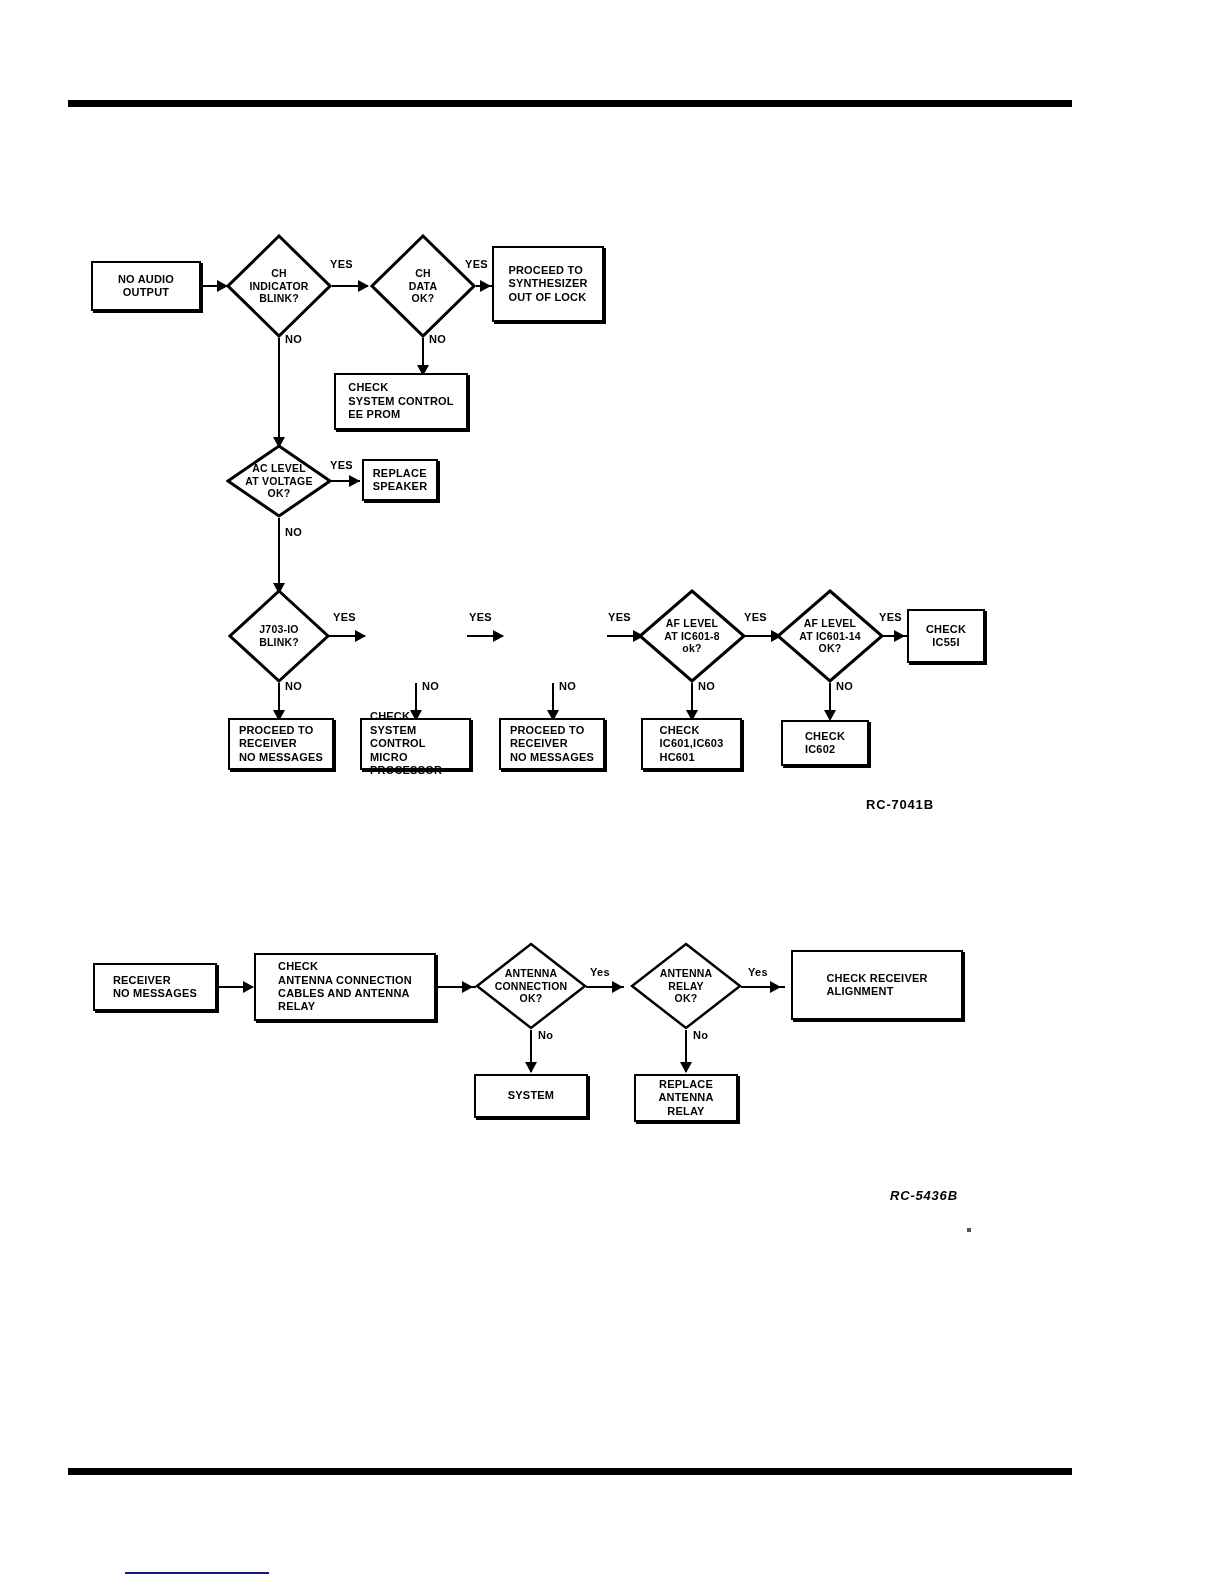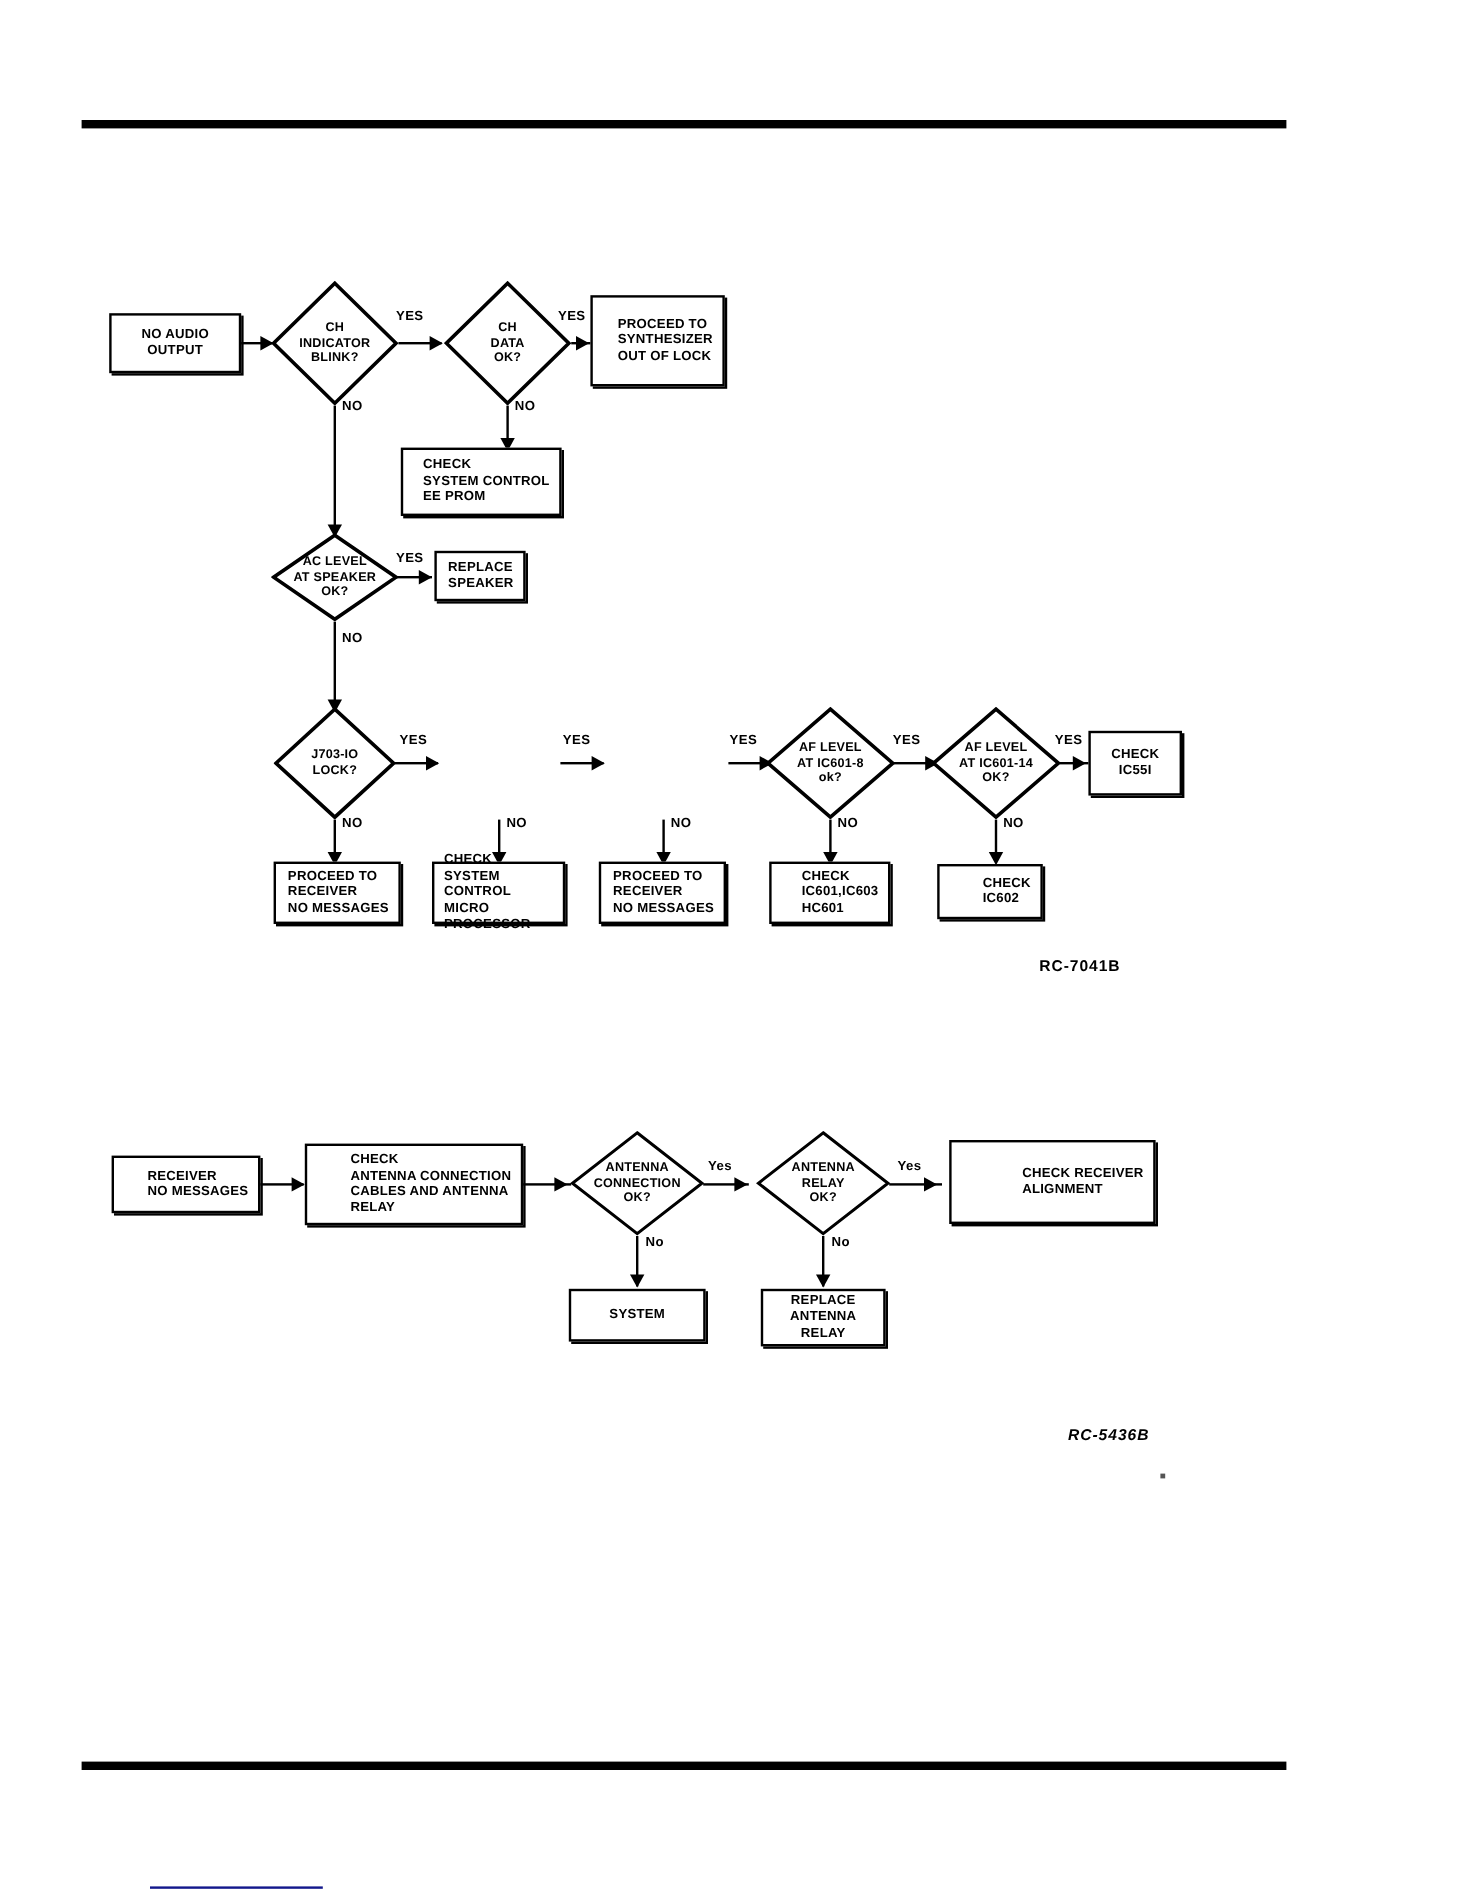--- a/index.html
+++ b/index.html
@@ -28,21 +28,21 @@
   .rule-top   { left: 68px;  top: 100px;  width: 1004px; height: 7px; }
   .rule-bot   { left: 68px;  top: 1468px; width: 1004px; height: 7px; }
   .blue-rule  { left: 125px; top: 1572px; width: 144px; height: 2px; background:#13188c; }
 
   
   .node {
     position: absolute;
     box-sizing: border-box;
     display: flex;
     align-items: center;
-    justify-content: flex-end;
+    justify-content: center;
   }
   .box {
     border: 2px solid #000;
     background: #fff;
     padding: 4px 8px;
     line-height: 1.22;
     letter-spacing: 0.2px;
   }
   .box-shadow {
     box-shadow: 2px 2px 0 0 #000;
@@ -173,21 +173,21 @@
     <span class="txt">CHECK
 SYSTEM CONTROL
 EE PROM</span>
   </div>
 
   <div class="diamond" style="left:226px; top:444px; width:106px; height:74px;">
     <svg class="dshape" viewBox="0 0 106 74" preserveAspectRatio="none">
       <polygon points="53,2 104,37 53,72 2,37" fill="#ffffff" stroke="#000000" stroke-width="3"></polygon>
     </svg>
     <span class="dlabel f10">AC LEVEL
-AT SPEAKER
+AT VOLTAGE
 OK?</span>
   </div>
 
   <div class="line hline" style="left:330px; top:480px; width:30px;"></div>
   <div class="arrow arrow-r" style="left:349px; top:475px;"></div>
   <div class="edge-label f11" style="left:330px; top:459px;">YES</div>
 
   <div class="line vline" style="left:278px; top:518px; width:2px; height:73px;"></div>
   <div class="arrow arrow-d" style="left:273px; top:583px;"></div>
   <div class="edge-label f11" style="left:285px; top:526px;">NO</div>
@@ -195,21 +195,21 @@
   <div class="node box box-shadow f11" style="left:362px; top:459px; width:76px; height:42px;">
     <span class="txt">REPLACE
 SPEAKER</span>
   </div>
 
   <div class="diamond" style="left:228px; top:589px; width:102px; height:94px;">
     <svg class="dshape" viewBox="0 0 102 94" preserveAspectRatio="none">
       <polygon points="51,2 100,47 51,92 2,47" fill="#ffffff" stroke="#000000" stroke-width="3"></polygon>
     </svg>
     <span class="dlabel f10">J703-IO
-LOCK?</span>
+BLINK?</span>
   </div>
   <div class="line hline" style="left:329px; top:635px; width:36px;"></div>
   <div class="arrow arrow-r" style="left:355px; top:630px;"></div>
   <div class="edge-label f11" style="left:333px; top:611px;">YES</div>
   <div class="line vline" style="left:278px; top:683px; width:2px; height:35px;"></div>
   <div class="arrow arrow-d" style="left:273px; top:710px;"></div>
   <div class="edge-label f11" style="left:285px; top:680px;">NO</div>
 
   <div class="line hline" style="left:467px; top:635px; width:36px;"></div>
   <div class="arrow arrow-r" style="left:493px; top:630px;"></div>

